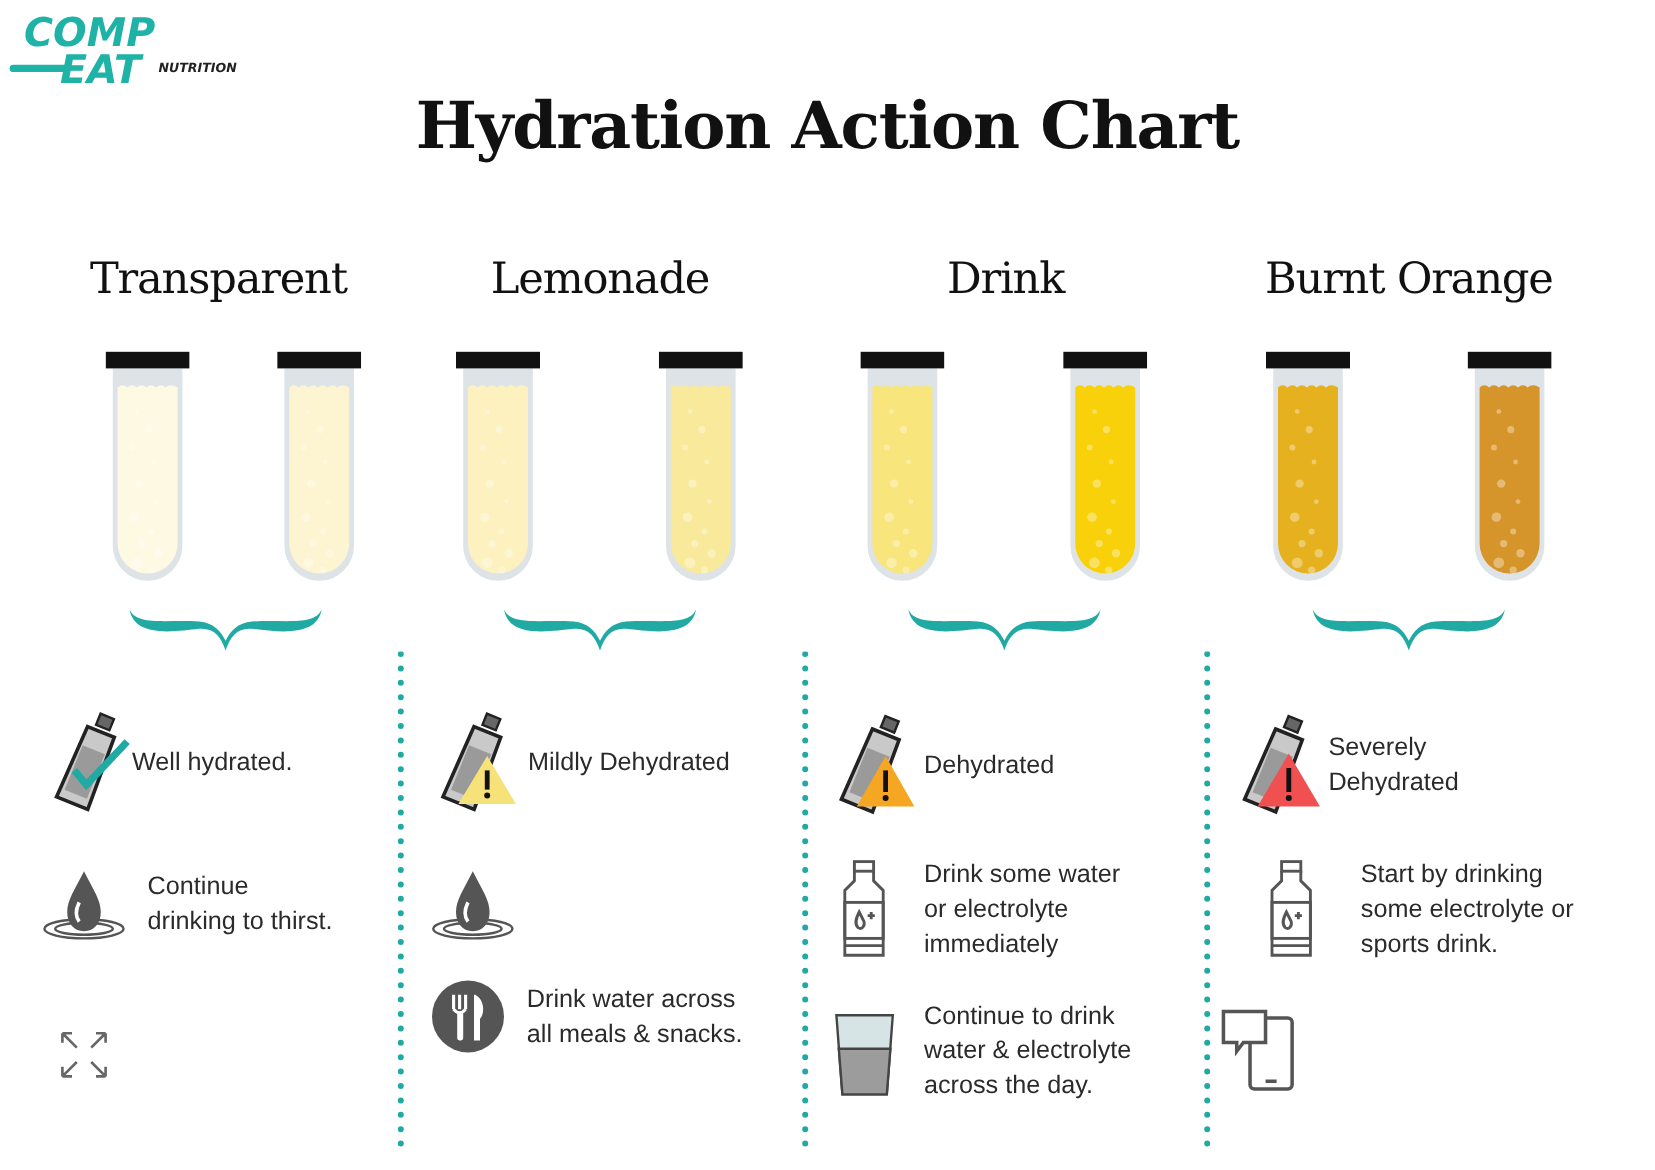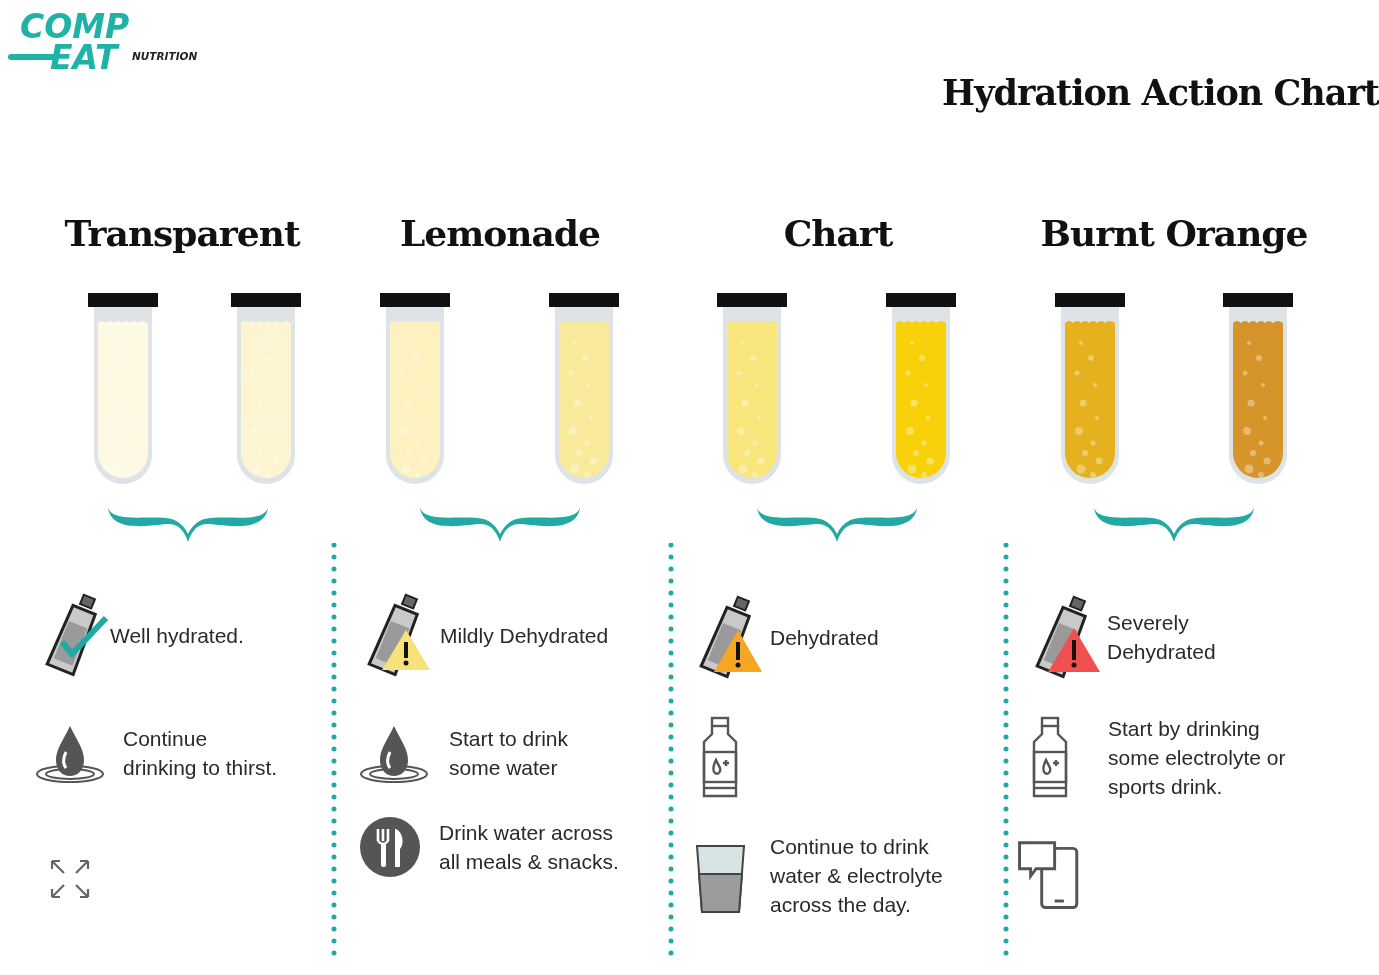--- a/index.html
+++ b/index.html
@@ -1,23 +1,23 @@
 <!DOCTYPE html>
 <html><head>
 <meta charset="utf-8">
 <style>
   html, body { margin: 0; padding: 0; background: #ffffff; }
   body { width: 1379px; height: 975px; position: relative; overflow: hidden;
          font-family: "Liberation Sans", sans-serif; color: #222; }
   .logo { position: absolute; left: 6px; top: 6px; width: 200px; height: 70px; }
-  .title { position: absolute; left: 0; width: 1379px; top: 72px; text-align: right;
-           font-family: "DejaVu Serif", serif; font-weight: bold; font-size: 35px;
+  .title { position: absolute; left: 0; width: 1379px; top: 72px; text-align: center;
+           font-family: "DejaVu Serif", serif; font-weight: bold; font-size: 54px;
            color: #111; letter-spacing: -1px; }
   .col-title { position: absolute; top: 212px; text-align: center; width: 300px;
-               font-family: "DejaVu Serif", serif; font-weight: bold; font-size: 36px;
+               font-family: "DejaVu Serif", serif; font-weight: normal; font-size: 36px;
                color: #111; letter-spacing: -1px; }
   .tube { position: absolute; top: 293px; width: 70px; height: 195px; }
   .brace { position: absolute; top: 502px; width: 164px; height: 44px; }
   .divider { position: absolute; top: 543px; height: 420px; width: 6px; }
   .row { position: absolute; display: flex; align-items: center; }
   .icon { width: 72px; height: 90px; flex: 0 0 auto; display:flex; align-items:center; justify-content:center; }
   .txt { font-size: 21px; line-height: 29px; color: #2a2a2a; white-space: pre-line; }
 </style>
 </head>
 <body>
@@ -28,21 +28,21 @@
     <rect x="2" y="48" width="50" height="6" rx="3" fill="#1fb2a6"></rect>
     <text x="44" y="63" font-family="DejaVu Sans, sans-serif" font-weight="bold" font-style="italic" font-size="33" fill="#1fb2a6">EAT</text>
     <text x="126" y="54" font-family="DejaVu Sans, sans-serif" font-weight="bold" font-style="italic" font-size="10.5" fill="#222">NUTRITION</text>
   </svg>
 </div>
 
 <div class="title">Hydration Action Chart</div>
 
 <div class="col-title" style="left:32px">Transparent</div>
 <div class="col-title" style="left:350px">Lemonade</div>
-<div class="col-title" style="left:688px">Chart</div>
+<div class="col-title" style="left:688px">Drink</div>
 <div class="col-title" style="left:1024px">Burnt Orange</div>
 
 <div id="tubes">
     <svg class="tube" viewBox="0 0 70 195" style="left: 88px;">
       <path d="M6 14 L64 14 L64 162 A29 29 0 0 1 6 162 Z" fill="#dde3e6"></path>
       <path d="M10 30 Q14 26 18 30 Q22 26 26 30 Q30 26 34 30 Q38 26 42 30 Q46 26 50 30 Q54 26 60 30 L60 160 A25 25 0 0 1 10 160 Z" fill="#fdf9e3"></path>
       <circle cx="26" cy="50" r="2" fill="#ffffff" opacity="0.35"></circle>
       <circle cx="36" cy="65" r="3" fill="#ffffff" opacity="0.35"></circle>
       <circle cx="22" cy="80" r="2.5" fill="#ffffff" opacity="0.35"></circle>
       <circle cx="40" cy="92" r="2" fill="#ffffff" opacity="0.35"></circle>
@@ -253,22 +253,20 @@
 </div>
 <div class="row" style="left:358px; top:708px">
   <div class="icon">
     <svg width="72" height="70" viewBox="0 0 72 70">
         <ellipse cx="36" cy="56" rx="33" ry="8" fill="none" stroke="#555" stroke-width="2"></ellipse>
         <ellipse cx="36" cy="56" rx="24" ry="5" fill="none" stroke="#555" stroke-width="2"></ellipse>
         <path d="M36 8 C28 24 22 32 22 42 C22 52 28 58 36 58 C44 58 50 52 50 42 C50 32 44 24 36 8 Z" fill="#555"></path>
         <path d="M32 34 C29 40 29 46 32 50" stroke="#fff" stroke-width="3" fill="none"></path>
       </svg>
   </div>
-  <div class="txt" style="margin-left:19px">Start to drink
-some water</div>
 </div>
 <div class="row" style="left:354px; top:802px">
   <div class="icon">
     <svg width="72" height="64" viewBox="0 0 72 64">
         <circle cx="36" cy="32" r="30" fill="#555"></circle>
         <path d="M24 14 L24 26 M29 14 L29 26 M34 14 L34 26 M24 26 Q29 32 34 26" stroke="#fff" stroke-width="2.6" fill="none"></path>
         <rect x="27" y="28" width="5" height="24" rx="2" fill="#fff"></rect>
         <path d="M42 14 C50 18 50 30 46 34 L46 52 L41 52 L41 14 Z" fill="#fff"></path>
       </svg>
   </div>
@@ -295,20 +293,23 @@
   <div class="icon">
     <svg width="72" height="90" viewBox="0 0 72 90" fill="none" stroke="#555" stroke-width="2.4">
         <rect x="28" y="6" width="16" height="8"></rect>
         <path d="M28 14 L28 22 L20 30 L20 84 L52 84 L52 30 L44 22 L44 14"></path>
         <rect x="20" y="40" width="32" height="30"></rect>
         <line x1="20" y1="76" x2="52" y2="76"></line>
         <path d="M32 48 C29 54 28 58 31 61 C34 63 37 60 36 56 Z"></path>
         <path d="M42 48 L42 54 M39 51 L45 51"></path>
       </svg>
   </div>
+  <div class="txt" style="margin-left:14px">Drink some water
+or electrolyte
+immediately</div>
 </div>
 <div class="row" style="left:684px; top:830px">
   <div class="icon">
     <svg width="72" height="90" viewBox="0 0 72 90">
         <path d="M13 16 L60 16 L55 82 L18 82 Z" fill="#d6e4e6" stroke="#444" stroke-width="2"></path>
         <path d="M15 44 L58 44 L55 82 L18 82 Z" fill="#9c9c9c" stroke="#444" stroke-width="2"></path>
       </svg>
   </div>
   <div class="txt" style="margin-left:14px">Continue to drink
 water &amp; electrolyte
@@ -324,21 +325,21 @@
           <rect x="26" y="34" width="20" height="40" fill="#9a9a9a"></rect>
         </g>
       <path d="M46 36 L72 80 L20 80 Z" fill="#f05050"></path>
         <rect x="44" y="48" width="4" height="20" fill="#111"></rect>
         <circle cx="46" cy="73" r="2.5" fill="#111"></circle>
     </svg>
   </div>
   <div class="txt" style="margin-left:7px">Severely
 Dehydrated</div>
 </div>
-<div class="row" style="left:1014px; top:712px">
+<div class="row" style="left:1040px; top:712px">
   <div class="icon">
     <svg width="72" height="90" viewBox="0 0 72 90" fill="none" stroke="#555" stroke-width="2.4">
         <rect x="28" y="6" width="16" height="8"></rect>
         <path d="M28 14 L28 22 L20 30 L20 84 L52 84 L52 30 L44 22 L44 14"></path>
         <rect x="20" y="40" width="32" height="30"></rect>
         <line x1="20" y1="76" x2="52" y2="76"></line>
         <path d="M32 48 C29 54 28 58 31 61 C34 63 37 60 36 56 Z"></path>
         <path d="M42 48 L42 54 M39 51 L45 51"></path>
       </svg>
   </div>

